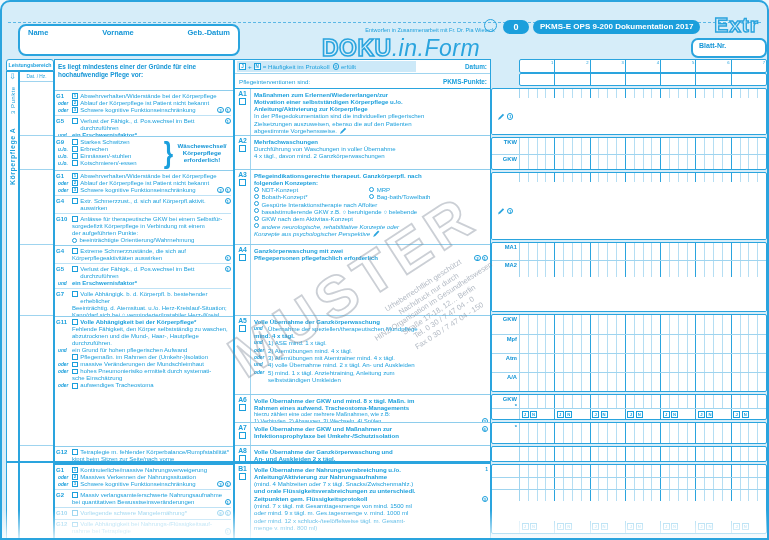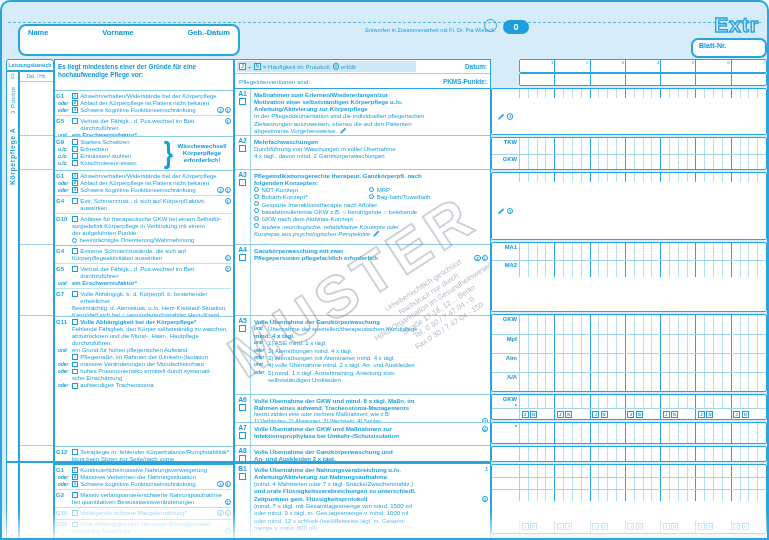--- a/index.html
+++ b/index.html
@@ -123,22 +123,24 @@
 <div class="page">
 
   <div class="hdr">
     <div class="dashline"></div>
     <div class="namebox">
       <span>Name</span>
       <span>Vorname</span>
       <span>Geb.-Datum</span>
     </div>
     <div class="credit">Entworfen in Zusammenarbeit mit Fr. Dr. Pia Wieteck</div>
+    <div class="logo"><span class="logo-a">DOKU</span><span class="logo-b">.in.Form</span></div>
     <div class="hole"></div>
     <div class="zero-pill">0</div>
+    <div class="title-pill">PKMS-E OPS 9-200 Dokumentation  2017</div>
     <div class="brand">Extr</div>
     <div class="blatt"><span>Blatt-Nr.</span></div>
   </div>
 
   <div class="lb-head">Leistungsbereich</div>
 
   <div class="secband" style="top:69px;height:391px">
     <span class="arr">⇩</span>
     <span class="vlabel"><span>Körperpflege A</span><span class="pts">3 Punkte</span></span>
   </div>

